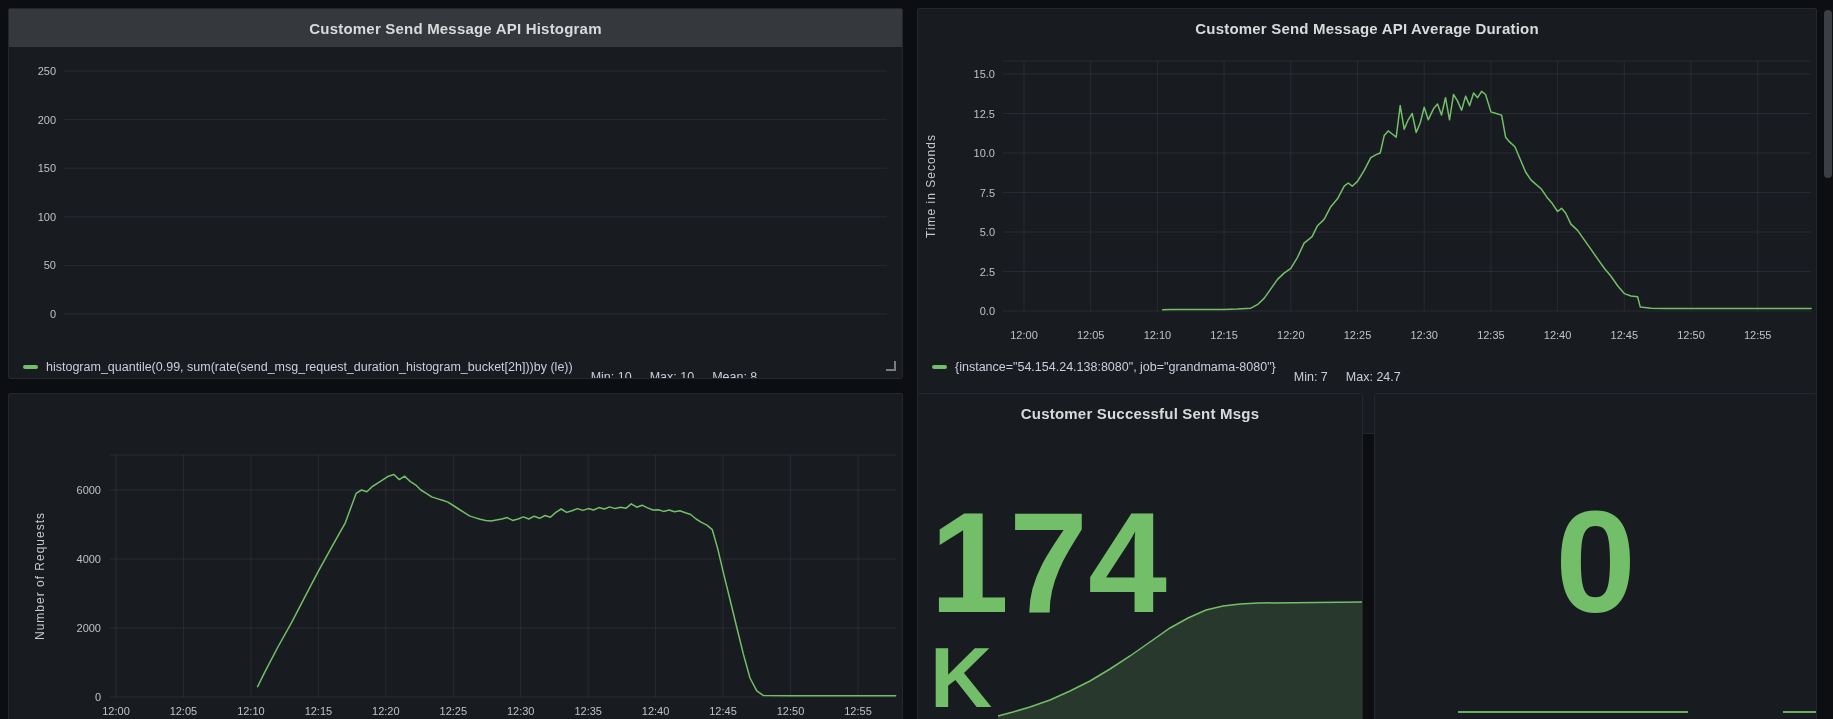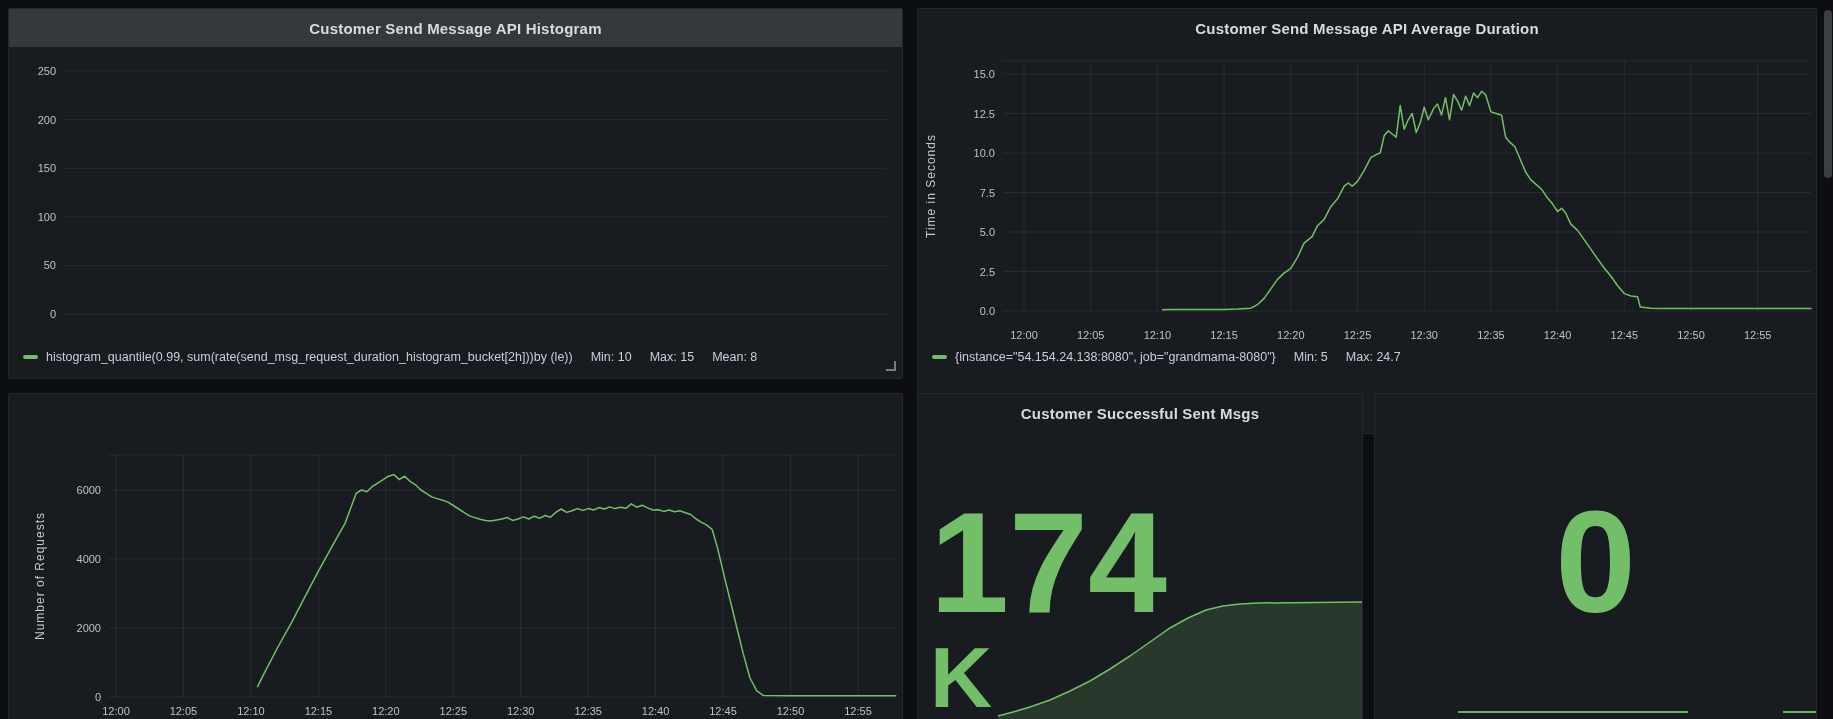--- a/index.html
+++ b/index.html
@@ -9,21 +9,21 @@
   .panel-title{position:absolute;top:0;left:0;right:0;height:38px;display:flex;align-items:center;justify-content:center;
                color:#d9dadb;font-size:15px;font-weight:bold;letter-spacing:.2px;z-index:2;}
   .panel-title.bar{background:#35383d;}
   .chart-svg{position:absolute;left:0;top:0;}
   .tick{fill:#bfc1c6;font-size:11px;font-family:"Liberation Sans",sans-serif;}
   .v-label{position:absolute;transform:translate(-50%,-50%) rotate(-90deg);white-space:nowrap;
            color:#c7c8cc;font-size:12px;letter-spacing:1px;}
   .legend{position:absolute;left:14px;display:flex;align-items:center;white-space:nowrap;overflow:hidden;
           color:#ccccdc;font-size:12.5px;right:6px;}
   .legend .dash{display:inline-block;width:15px;height:4px;border-radius:2px;background:#73bf69;margin-right:8px;flex:0 0 auto;}
-  .legend .stat{margin-left:18px;}
+  .legend .stat{margin-left:18px;margin-top:20px;}
   .stat-value-row{position:absolute;left:0;right:0;display:flex;justify-content:center;align-items:baseline;
                   color:#73bf69;line-height:1;z-index:1;}
   .stat-big{font-size:142px;font-weight:bold;}
   .stat-suffix{font-size:86px;font-weight:bold;margin-left:12px;}
   .stat-big-0{font-size:145px;font-weight:bold;}
   .resize-handle{position:absolute;right:6px;bottom:7px;width:8px;height:8px;
                  border-right:2px solid #797c81;border-bottom:2px solid #797c81;}
   .scroll-thumb{position:absolute;left:1824px;top:10px;width:8px;height:168px;border-radius:4px;background:#3b3e45;}
 </style>
 </head>
@@ -46,21 +46,21 @@
         <text x="47" y="163.2" text-anchor="end" class="tick">150</text>
         <line x1="55" x2="878" y1="110.6" y2="110.6" stroke="rgba(204,204,220,0.09)" stroke-width="1"></line>
         <text x="47" y="114.6" text-anchor="end" class="tick">200</text>
         <line x1="55" x2="878" y1="62.0" y2="62.0" stroke="rgba(204,204,220,0.09)" stroke-width="1"></line>
         <text x="47" y="66" text-anchor="end" class="tick">250</text>
       </svg>
     <div class="legend" style="top:341px;">
       <span class="dash"></span>
       <span>histogram_quantile(0.99, sum(rate(send_msg_request_duration_histogram_bucket[2h]))by (le))</span>
       <span class="stat">Min: 10</span>
-      <span class="stat">Max: 15</span>
+      <span class="stat">Max: 10</span>
       <span class="stat">Mean: 8</span>
     </div>
     <div class="resize-handle"></div>
   </div>
 
   <div class="panel" style="left:917px;top:8px;width:900px;height:426px;">
     <div class="panel-title">
       <span>Customer Send Message API Average Duration</span>
     </div>
     <div class="v-label" style="left:13px;top:177px;">Time in Seconds</div>
@@ -102,21 +102,21 @@
         <text x="706.3" y="330" text-anchor="middle" class="tick">12:45</text>
         <line x1="773.0" x2="773.0" y1="52" y2="302" stroke="rgba(204,204,220,0.09)"></line>
         <text x="773.0" y="330" text-anchor="middle" class="tick">12:50</text>
         <line x1="839.7" x2="839.7" y1="52" y2="302" stroke="rgba(204,204,220,0.09)"></line>
         <text x="839.7" y="330" text-anchor="middle" class="tick">12:55</text>
         <polyline points="244.7,300.7 252.7,300.4 266.1,300.4 279.4,300.4 292.8,300.4 306.1,300.4 319.4,300.1 332.8,299.2 339.4,295.7 346.1,289.4 352.8,279.9 359.5,270.4 366.1,264.1 372.8,259.3 379.5,248.3 386.1,234.1 390.1,230.9 394.1,227.7 399.5,216.7 406.1,210.4 412.8,197.7 419.5,189.8 426.2,177.2 430.2,174.0 434.2,177.2 439.5,172.4 446.2,161.4 452.8,148.7 458.2,145.6 462.2,144.0 466.2,126.6 470.2,121.9 474.2,125.0 478.2,128.2 482.2,96.6 486.2,120.3 490.2,110.8 494.2,104.5 498.2,123.5 502.2,114.0 506.2,98.2 510.2,110.8 515.5,99.8 519.5,95.0 523.5,106.1 527.5,88.7 531.5,110.8 535.5,85.5 539.5,91.9 543.6,101.3 547.6,87.1 551.6,96.6 555.6,84.0 559.6,88.7 563.6,82.4 567.6,85.5 572.9,102.9 578.2,104.5 583.6,106.1 587.6,128.2 591.6,132.9 596.9,137.7 602.2,150.3 607.6,163.0 612.9,170.9 618.3,175.6 623.6,180.3 628.9,188.2 634.3,194.6 639.6,202.5 643.6,199.3 647.6,204.0 652.9,215.1 659.6,221.4 666.3,230.9 673.0,240.4 679.6,249.9 686.3,259.3 693.0,267.2 699.6,276.7 706.3,284.6 713.0,287.0 719.6,287.8 722.3,298.1 733.0,299.2 746.3,299.6 786.3,299.6 826.4,299.6 866.4,299.6 893.1,299.6" fill="none" stroke="#73bf69" stroke-width="1.5" stroke-linejoin="round" stroke-linecap="round"></polyline>
       </svg>
     <div class="legend" style="top:341px;">
       <span class="dash"></span>
       <span>{instance="54.154.24.138:8080", job="grandmama-8080"}</span>
-      <span class="stat">Min: 5</span>
+      <span class="stat">Min: 7</span>
       <span class="stat">Max: 24.7</span>
     </div>
   </div>
 
   <div class="panel" style="left:8px;top:393px;width:895px;height:371px;">
     <div class="v-label" style="left:31px;top:182px;">Number of Requests</div>
     <svg id="svg-thr" class="chart-svg" width="893" height="369" viewBox="0 0 893 369">
         <line x1="100" x2="887" y1="303.0" y2="303.0" stroke="rgba(204,204,220,0.09)" stroke-width="1"></line>
         <text x="92" y="307" text-anchor="end" class="tick">0</text>
         <line x1="100" x2="887" y1="234.0" y2="234.0" stroke="rgba(204,204,220,0.09)" stroke-width="1"></line>

